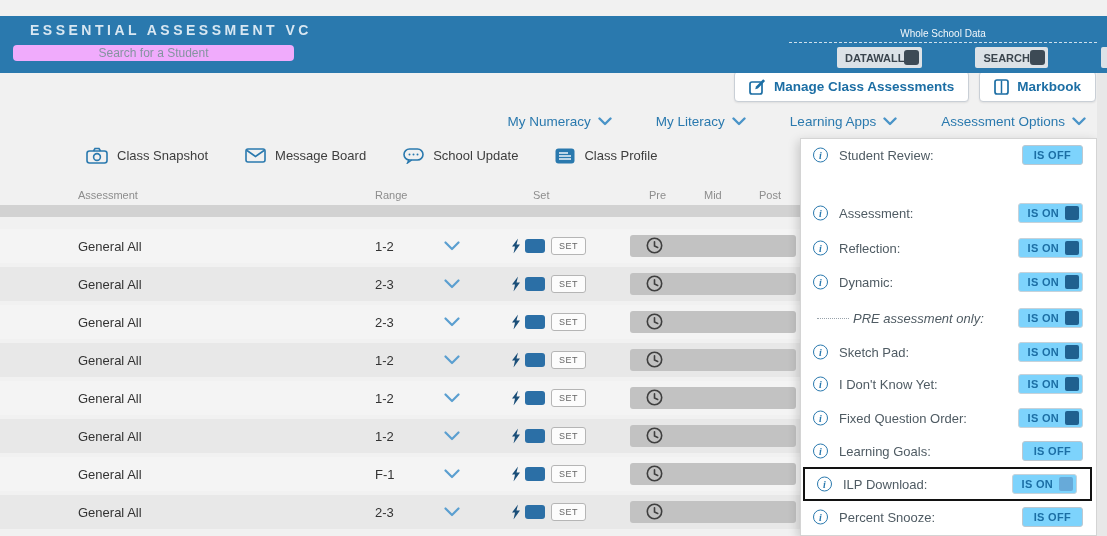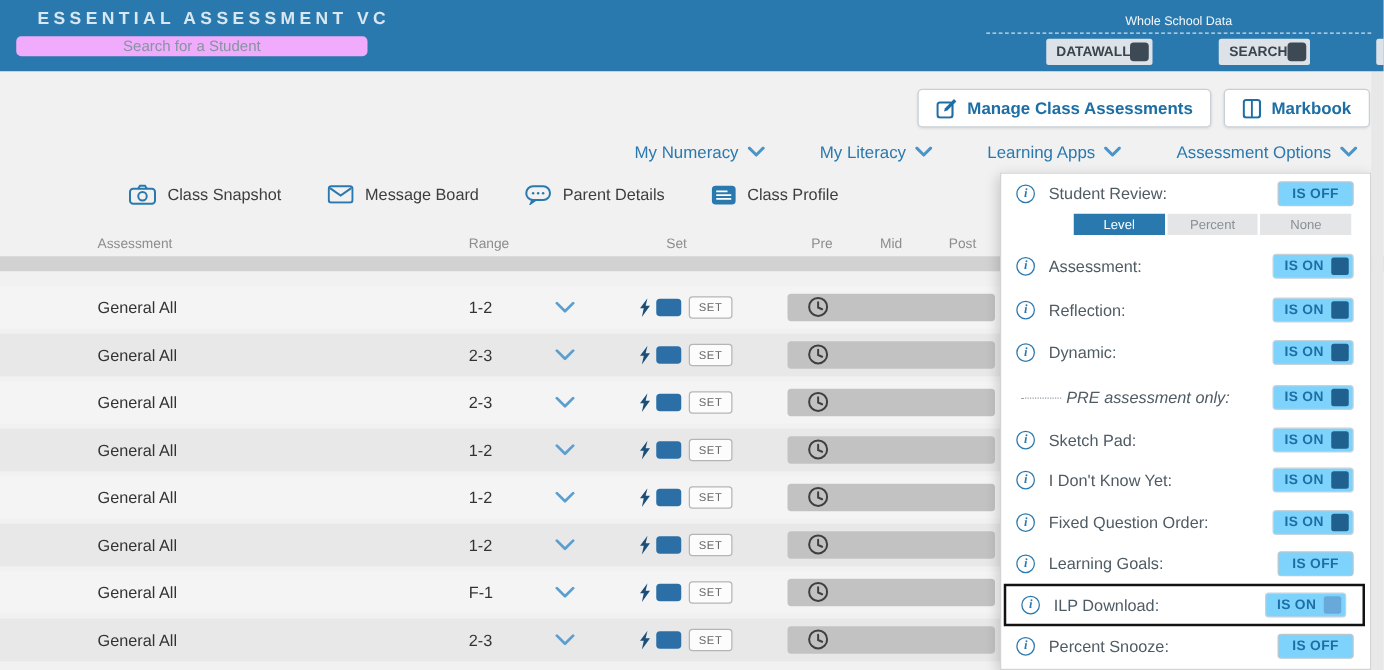--- a/index.html
+++ b/index.html
@@ -4,21 +4,21 @@
 <style>
   * { box-sizing: border-box; margin: 0; padding: 0; }
   html,body { width:1107px; height:536px; }
   body {
     position: relative;
     overflow: hidden;
     background: #f1f1f1;
     font-family: "Liberation Sans", sans-serif;
   }
   
-  .topbar { position:absolute; left:0; top:0; width:1107px; height:57px; background:#2a79ae; z-index:8;padding-left:34px; }
+  .topbar { position:absolute; left:0; top:16px; width:1107px; height:57px; background:#2a79ae; z-index:8;padding-left:34px; }
   .app-title { position:absolute; left:30px; top:6px; font-size:14px; font-weight:bold; letter-spacing:3.5px; color:#d8e7f2; }
   .student-search {
     position:absolute; left:13px; top:29px; width:281px; height:16px;
     border:none; border-radius:4px; background:#f0abfc; text-align:center;
     font-size:12px; color:#5c6b76; font-family:inherit; outline:none;
   }
   .student-search::placeholder { color:#8494a0; }
   .wsd { position:absolute; right:10px; top:12px; width:308px; height:43px; }
   .wsd-label { text-align:center; font-size:10px; color:#f2f7fb; height:12px; line-height:12px; }
   .wsd-line { border-top:1px dashed #cfe0ec; margin-top:2px; }
@@ -34,21 +34,21 @@
   .tb-btn {
     height:31px; display:flex; align-items:center; gap:8px; padding:0 14px;
     background:#fff; border:1px solid #c9cfd6; border-radius:4px;
     color:#1c6ea4; font-weight:bold; font-size:13.5px; font-family:inherit;
     cursor:pointer; box-shadow:0 1px 2px rgba(0,0,0,0.08);
   }
   
   .menus { position:absolute; top:114px; right:21px; display:flex; gap:44px; z-index:2; }
   .menu-item { display:flex; align-items:center; gap:7px; color:#2a79ae; font-size:13.5px; cursor:pointer; white-space:nowrap; }
   
-  .quick-links { position:absolute; top:147px; left:103px; display:flex; gap:37px; z-index:2; }
+  .quick-links { position:absolute; top:147px; left:86px; display:flex; gap:37px; z-index:2; }
   .ql-item { display:flex; align-items:center; gap:9px; font-size:13px; color:#3d3d3d; cursor:pointer; white-space:nowrap; }
   
   .ch { position:absolute; top:189px; font-size:11px; color:#8d8d8d; z-index:1; }
   .scroll-band { position:absolute; top:205px; left:0; width:1107px; height:12px; background:#d2d2d2; z-index:1; }
   
   .row { position:absolute; left:0; width:1097px; height:34px; z-index:1; }
   .row.odd  { background:#f4f4f4; }
   .row.even { background:#e8e8e8; }
   .cell-assess { position:absolute; left:78px;  top:50%; transform:translateY(-50%); font-size:13px; color:#333; }
   .cell-range  { position:absolute; left:375px; top:50%; transform:translateY(-50%); font-size:13px; color:#333; }
@@ -198,21 +198,21 @@
   <div class="ql-item">
     <span style="line-height:0">
       <svg width="21" height="16" viewBox="0 0 21 16">
           <rect x="1" y="1" width="19" height="11" rx="5.5" fill="none" stroke="#2a79ae" stroke-width="1.6"></rect>
           <path d="M6 11.5L4.5 15l4.2-3" fill="none" stroke="#2a79ae" stroke-width="1.4"></path>
           <circle cx="6.5" cy="6.5" r="1" fill="#2a79ae"></circle>
           <circle cx="10.5" cy="6.5" r="1" fill="#2a79ae"></circle>
           <circle cx="14.5" cy="6.5" r="1" fill="#2a79ae"></circle>
         </svg>
     </span>
-    <span>Parent Details</span>
+    <span>School Update</span>
   </div>
   <div class="ql-item">
     <span style="line-height:0">
       <svg width="20" height="16" viewBox="0 0 20 16">
           <rect x="0.5" y="0.5" width="19" height="15" rx="3" fill="#2a79ae"></rect>
           <line x1="4" y1="5" x2="13" y2="5" stroke="#fff" stroke-width="1.4"></line>
           <line x1="4" y1="8" x2="16" y2="8" stroke="#fff" stroke-width="1.4"></line>
           <line x1="4" y1="11" x2="16" y2="11" stroke="#fff" stroke-width="1.4"></line>
         </svg>
     </span>
@@ -377,25 +377,20 @@
 <div class="options-panel">
 
   <div class="opt-row" style="top:2px;height:28px">
     <span class="info-icon">i</span>
     <span class="opt-label">Student Review:</span>
     <button class="state-btn off">
       <span class="state-text">IS OFF</span>
     </button>
   </div>
 
-  <div class="seg">
-    <span class="seg-cell active">Level</span>
-    <span class="seg-cell">Percent</span>
-    <span class="seg-cell">None</span>
-  </div>
 
   <div class="opt-row" style="top:57px">
     <span class="info-icon">i</span>
     <span class="opt-label">Assessment:</span>
     <button class="state-btn on">
       <span class="state-text">IS ON</span>
       <span class="tg-sq"></span>
     </button>
   </div>
 

